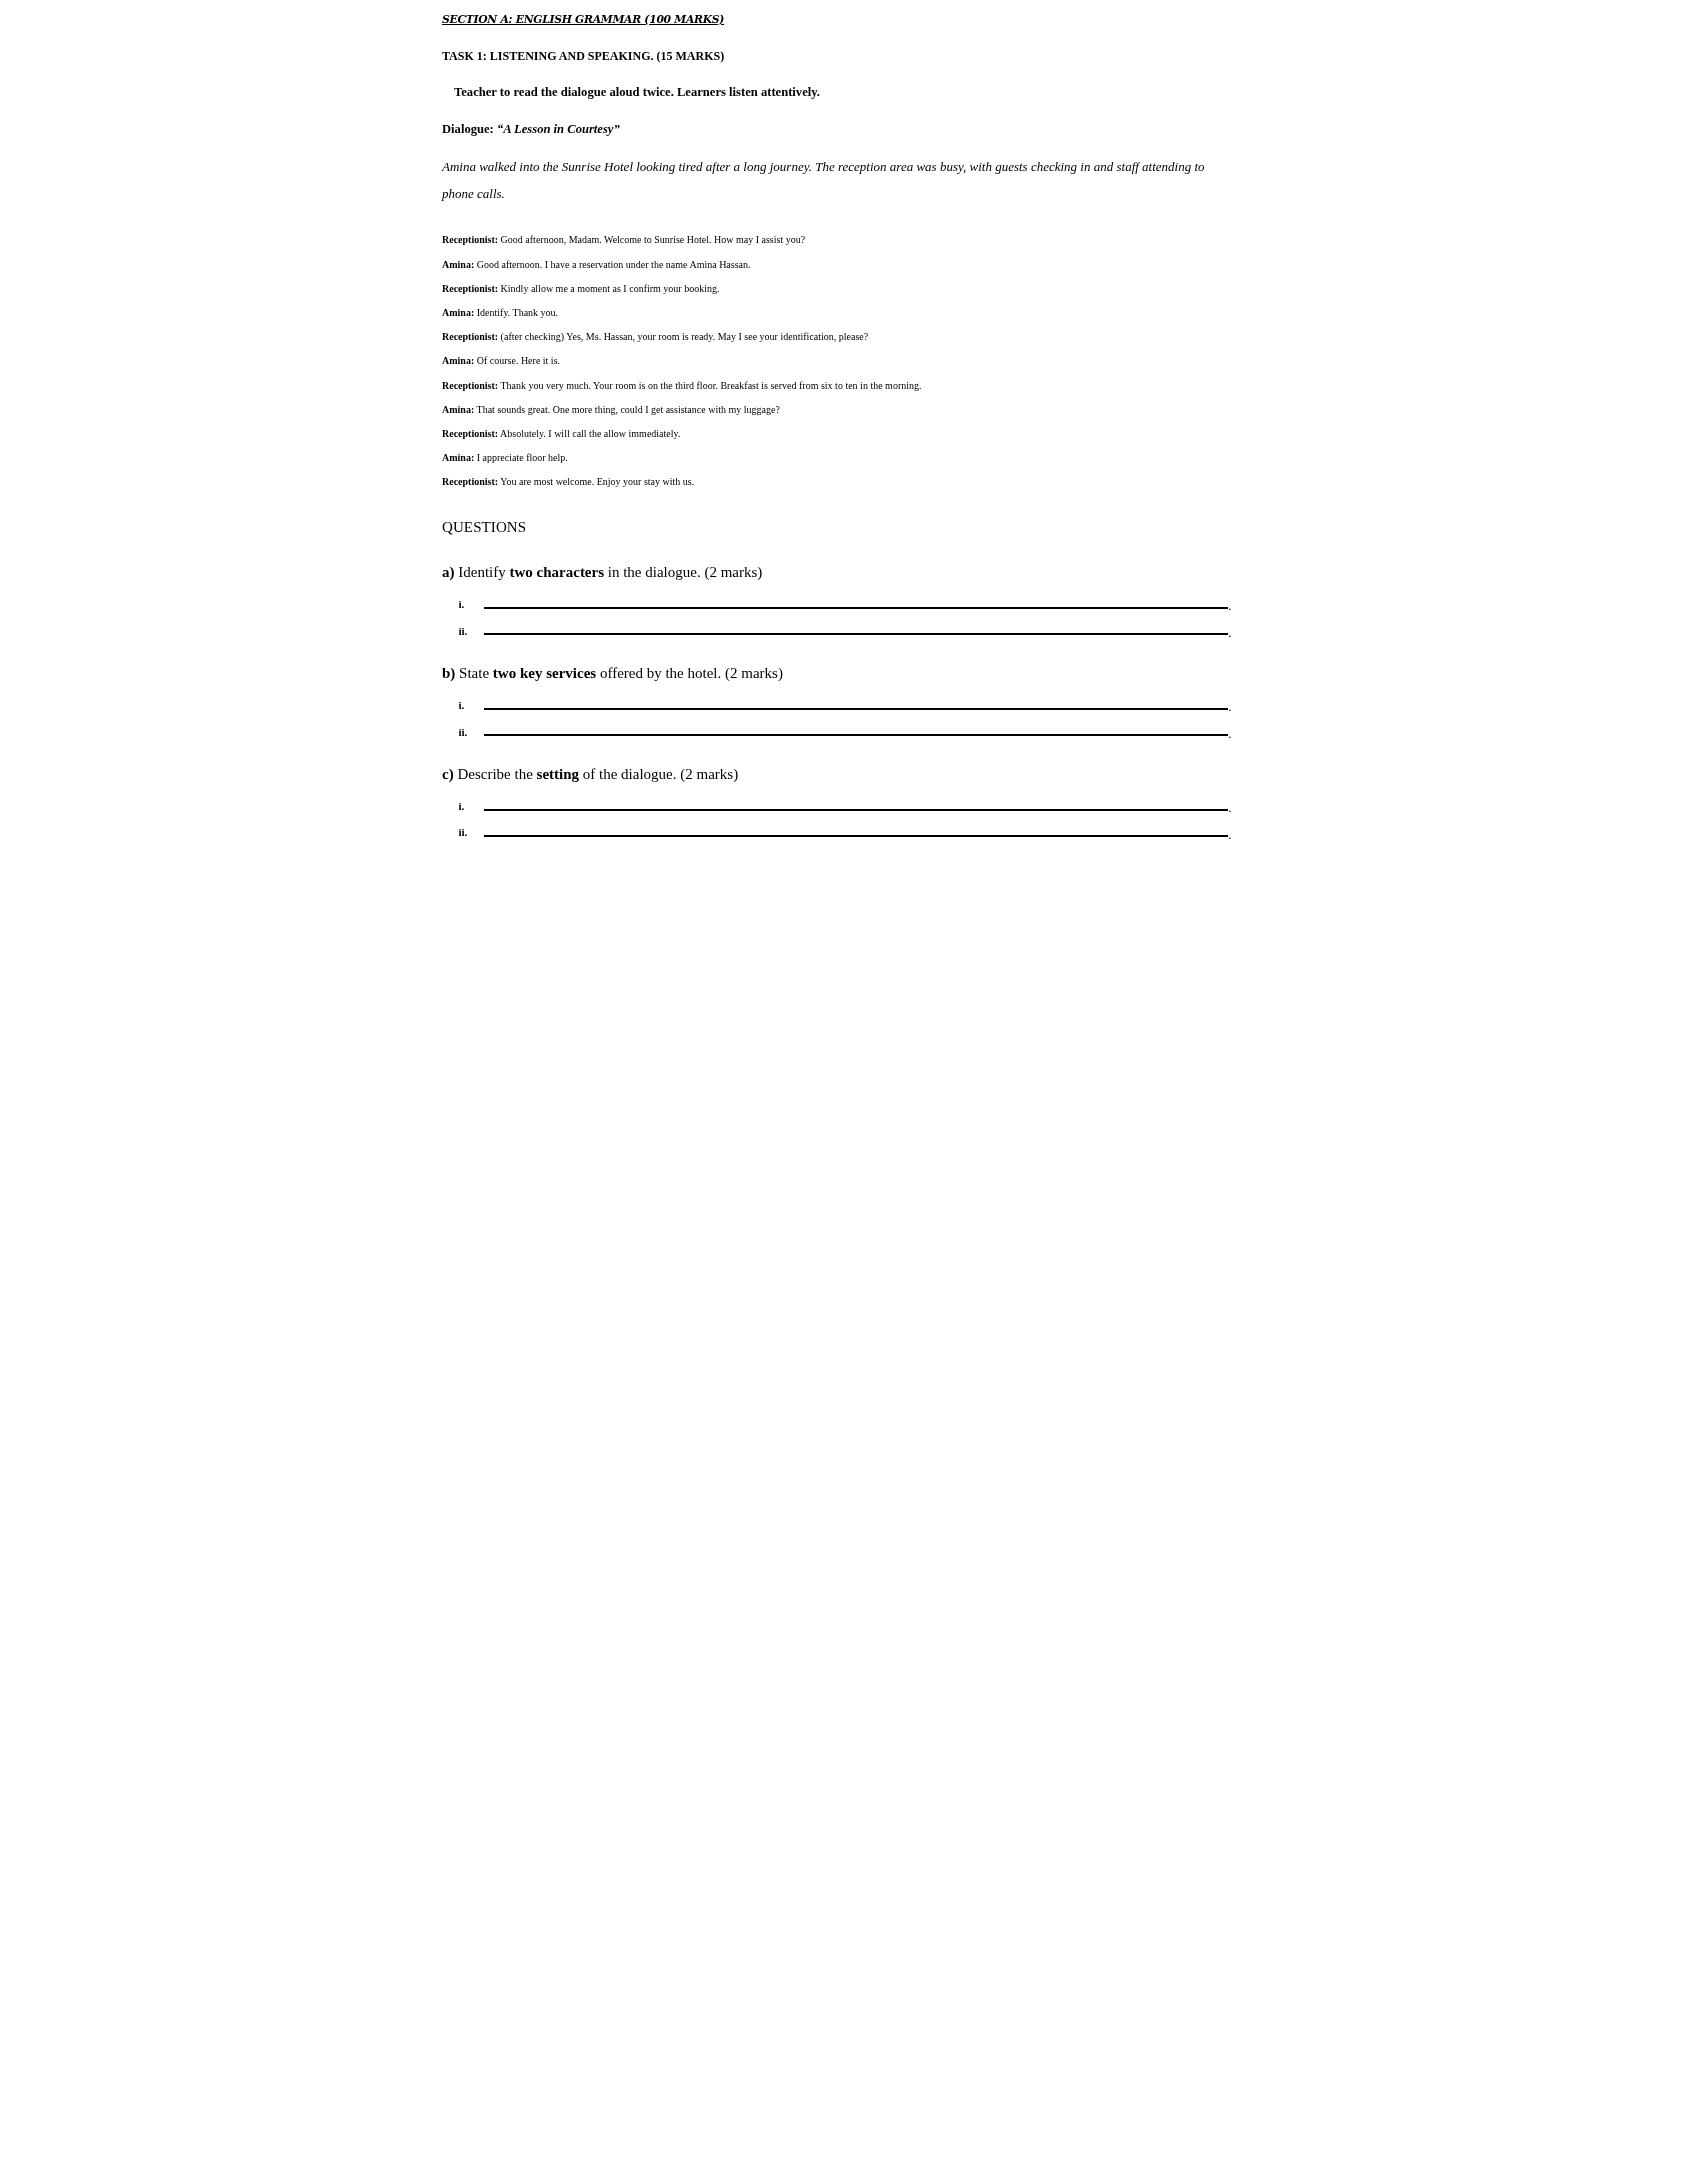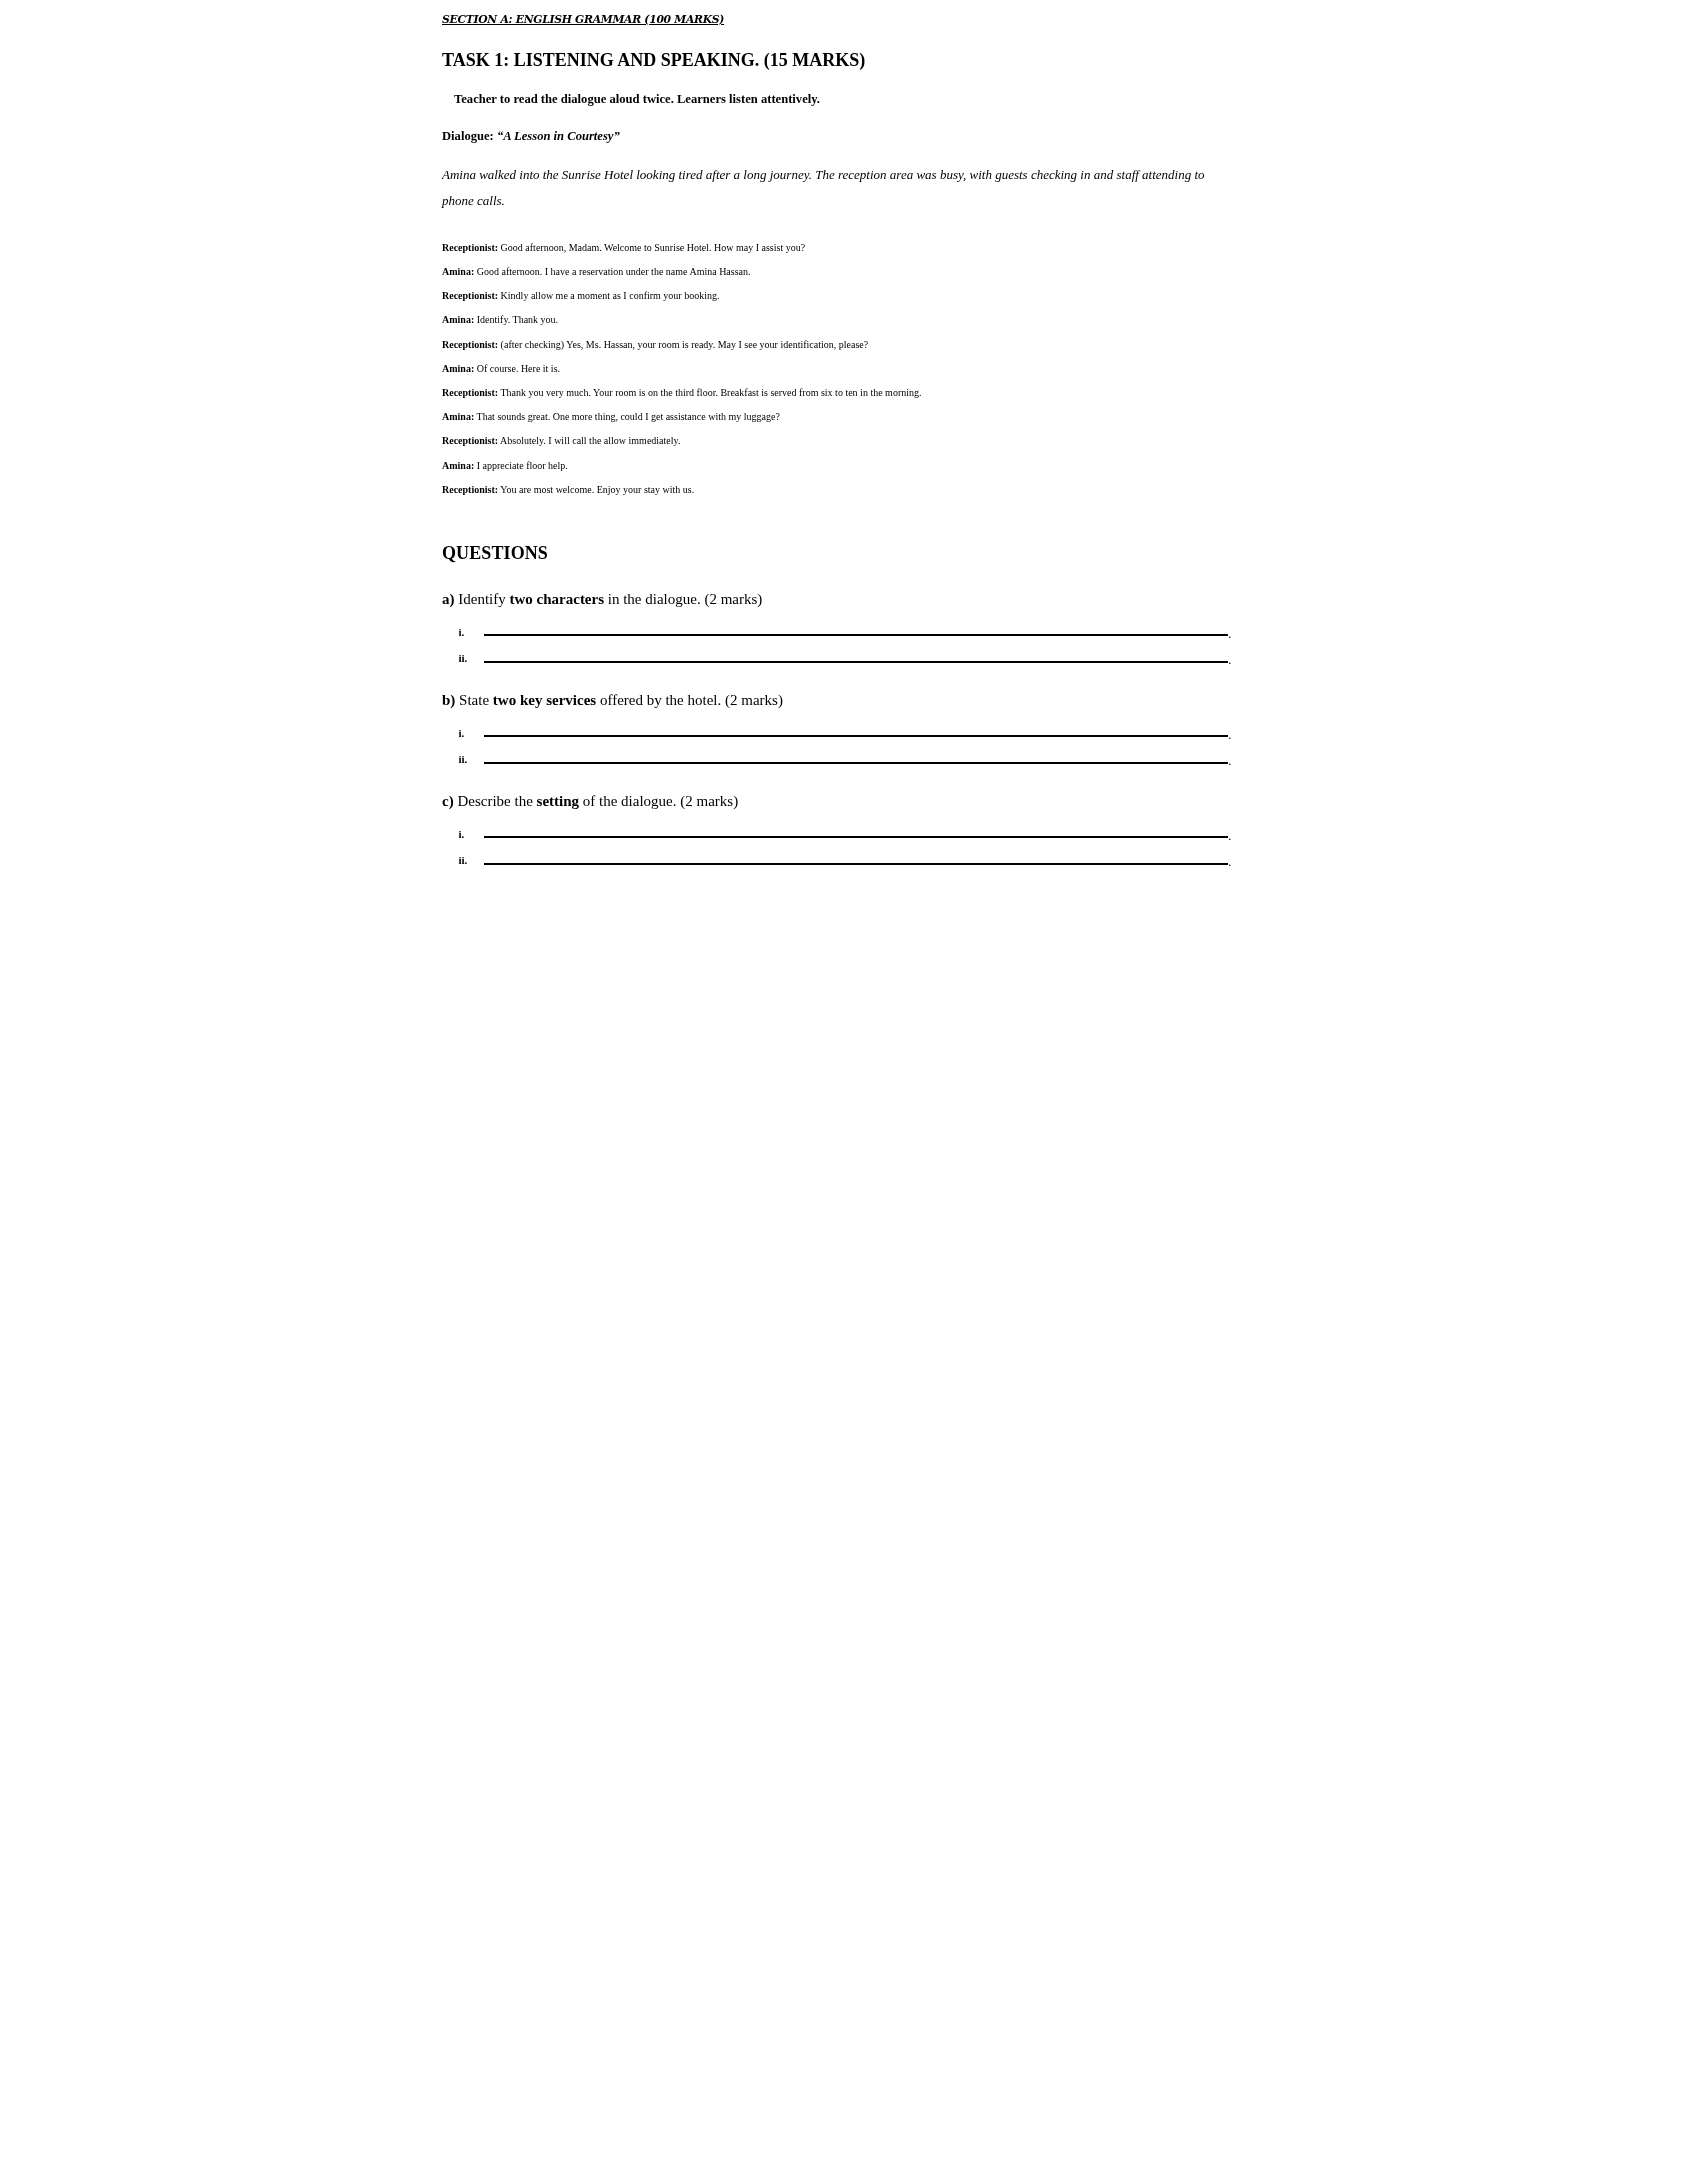--- a/index.html
+++ b/index.html
@@ -30,21 +30,21 @@
     text-decoration-thickness: 1px;
     margin: 2.6px 0 0 0;
     padding: 0;
     transform: scaleX(0.93);
     transform-origin: left center;
     white-space: nowrap;
   }
 
   
   .task-heading {
-    font-size: 18px;
+    font-size: 12px;
     font-weight: bold;
     margin: 23px 0 12px 0;
     line-height: 1.25;
   }
   .instruction {
     font-size: 12.6px;
     font-weight: bold;
     margin: 20px 0 0 12px;
     line-height: 1.3;
   }
@@ -79,23 +79,23 @@
   }
   .dialogue-line:last-child {
     margin-bottom: 0;
   }
   .speaker {
     font-weight: bold;
   }
 
   
   .questions-heading {
-    font-size: 18px;
-    font-weight: bold;
-    margin: 48px 0 0 0;
+    font-size: 15px;
+    font-weight: normal;
+    margin: 32px 0 0 0;
     letter-spacing: 0.1px;
   }
   .question-block {
     margin: 26.5px 0 0 0;
   }
   .question-text {
     font-size: 15px;
     line-height: 1.3;
     margin: 0;
   }

